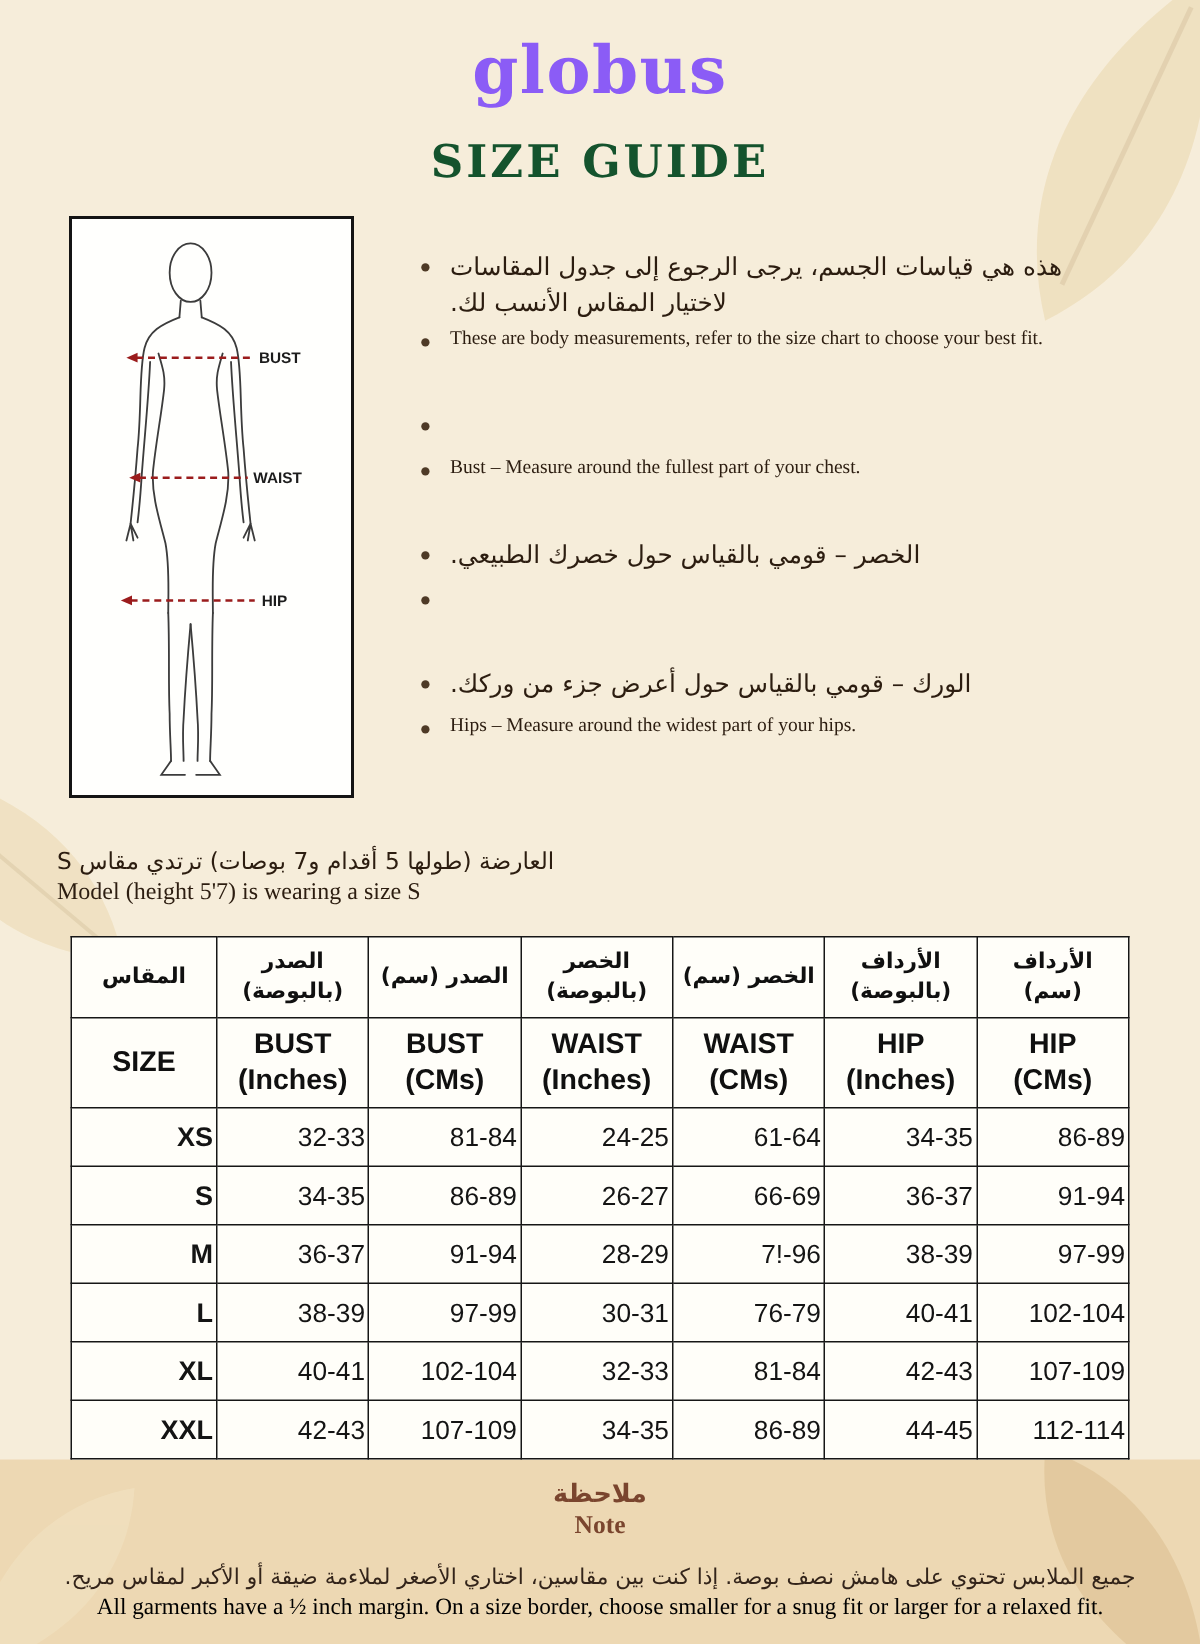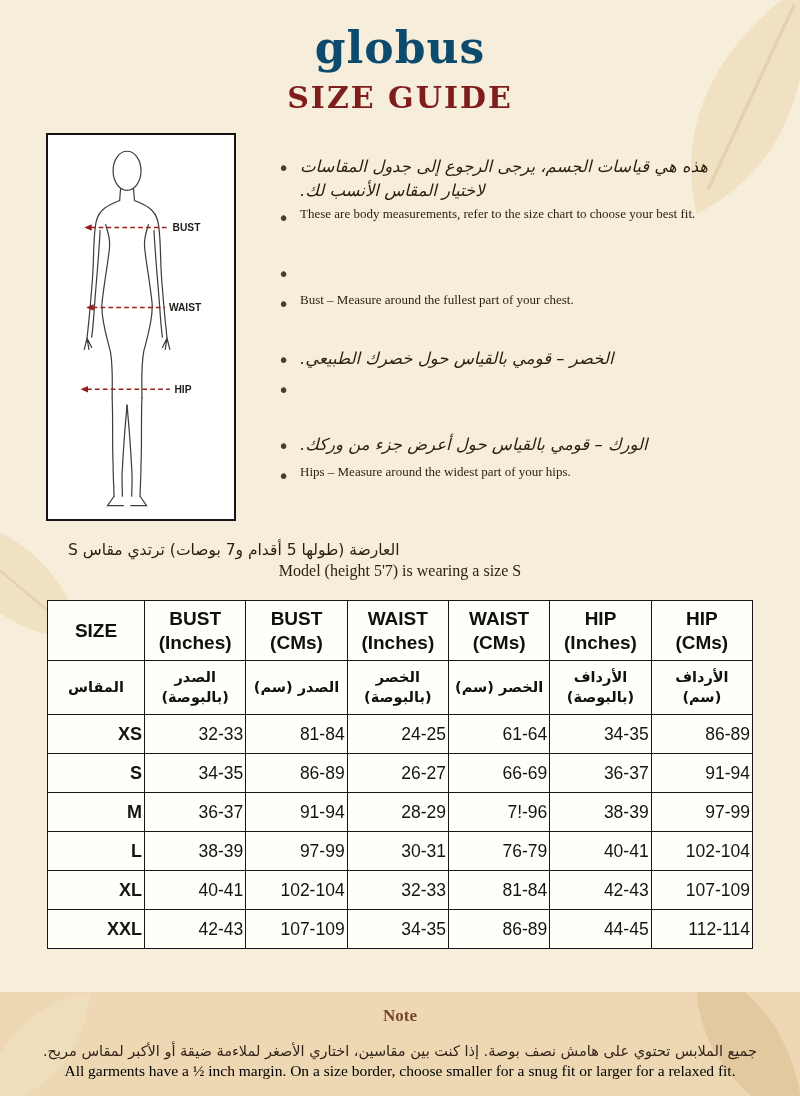--- a/index.html
+++ b/index.html
@@ -23,56 +23,56 @@
   .leaf-l  { top: 468px; left: -62px; width: 132px; height: 212px; transform: rotate(130deg); color: #efe0bf; opacity: .85; }
   .leaf-fbl { left: -24px; bottom: -46px; width: 115px; height: 175px; transform: rotate(42deg); color: #f2e4c4; opacity: .55; }
   .leaf-fbr { right: -18px; bottom: -55px; width: 135px; height: 205px; transform: rotate(-33deg); color: #dfc497; opacity: .7; }
 
   .header { position: relative; z-index: 2; text-align: center; margin-top: 24px; }
   .brand {
     font-family: "DejaVu Serif", serif;
     font-weight: 700;
     font-size: 44px;
     letter-spacing: 1px;
-    color: #0c4a6e;
+    color: #8b5cf6;
     line-height: 1.1;
   }
   .guide-title {
     font-family: "DejaVu Serif", serif;
     font-weight: 700;
     font-size: 30px;
     letter-spacing: 2px;
-    color: #7f1d1d;
-    margin-top: 8px;
+    color: #14532d;
+    margin-top: 19px;
   }
 
   .guide { display: flex; padding: 0 46px; margin-top: 18px; position: relative; z-index: 2; }
   .figure-box {
     width: 190px; height: 388px;
     background: #fffffd;
     border: 2px solid #141414;
     flex: 0 0 auto;
   }
   .figure-box svg { width: 100%; height: 100%; display: block; }
 
   .bullets { flex: 1; margin-left: 42px; padding-top: 22px; }
   .bullet-group { margin-bottom: 29px; }
   .bullet-item { display: flex; align-items: flex-start; margin-bottom: 3px; }
   .dot {
     width: 22px; flex: 0 0 auto;
     color: #4e3a26; font-size: 19px; line-height: 1.42;
     font-family: "DejaVu Sans", sans-serif;
   }
   .bt { flex: 1; line-height: 1.42; }
-  .bt.ar { direction: rtl; text-align: left; font-family: "DejaVu Sans", sans-serif; font-size: 16.5px; font-style: italic; }
+  .bt.ar { direction: rtl; text-align: left; font-family: "DejaVu Sans", sans-serif; font-size: 16.5px; }
   .bt.en { font-family: "Liberation Serif", serif; font-size: 13px; }
 
-  .model-note { padding: 0 68px; margin-top: 20px; position: relative; z-index: 2; }
+  .model-note { padding: 0 38px; margin-top: 33px; position: relative; z-index: 2; }
   .model-ar { direction: rtl; text-align: left; font-family: "DejaVu Sans", sans-serif; font-size: 15.5px; margin-bottom: 3px; }
-  .model-en { font-family: "Liberation Serif", serif; font-size: 16px; text-align: center; }
+  .model-en { font-family: "Liberation Serif", serif; font-size: 16px; }
 
   .size-table {
     width: 706px; margin: 20px auto 0;
     border-collapse: collapse;
     background: #fffef9;
     position: relative; z-index: 2;
     table-layout: fixed;
   }
   .size-table th, .size-table td {
     border: 1.7px solid #161616;
@@ -228,58 +228,58 @@
       <col style="width:97px">
         <col>
         <col>
         <col>
         <col>
         <col>
         <col>
     </colgroup>
     <thead>
       <tr>
-        <th class="h-en">
-            <span class="l1">SIZE</span>
-            <span class="l2"></span>
-          </th>
-        <th class="h-en">
-            <span class="l1">BUST</span>
-            <span class="l2">(Inches)</span>
-          </th>
-        <th class="h-en">
-            <span class="l1">BUST</span>
-            <span class="l2">(CMs)</span>
-          </th>
-        <th class="h-en">
-            <span class="l1">WAIST</span>
-            <span class="l2">(Inches)</span>
-          </th>
-        <th class="h-en">
-            <span class="l1">WAIST</span>
-            <span class="l2">(CMs)</span>
-          </th>
-        <th class="h-en">
-            <span class="l1">HIP</span>
-            <span class="l2">(Inches)</span>
-          </th>
-        <th class="h-en">
-            <span class="l1">HIP</span>
-            <span class="l2">(CMs)</span>
-          </th>
-      </tr>
-      <tr>
         <th class="h-ar">المقاس</th>
         <th class="h-ar">الصدر (بالبوصة)</th>
         <th class="h-ar">الصدر (سم)</th>
         <th class="h-ar">الخصر (بالبوصة)</th>
         <th class="h-ar">الخصر (سم)</th>
         <th class="h-ar">الأرداف (بالبوصة)</th>
         <th class="h-ar">الأرداف (سم)</th>
       </tr>
+      <tr>
+        <th class="h-en">
+            <span class="l1">SIZE</span>
+            <span class="l2"></span>
+          </th>
+        <th class="h-en">
+            <span class="l1">BUST</span>
+            <span class="l2">(Inches)</span>
+          </th>
+        <th class="h-en">
+            <span class="l1">BUST</span>
+            <span class="l2">(CMs)</span>
+          </th>
+        <th class="h-en">
+            <span class="l1">WAIST</span>
+            <span class="l2">(Inches)</span>
+          </th>
+        <th class="h-en">
+            <span class="l1">WAIST</span>
+            <span class="l2">(CMs)</span>
+          </th>
+        <th class="h-en">
+            <span class="l1">HIP</span>
+            <span class="l2">(Inches)</span>
+          </th>
+        <th class="h-en">
+            <span class="l1">HIP</span>
+            <span class="l2">(CMs)</span>
+          </th>
+      </tr>
     </thead>
     <tbody>
       <tr>
         <td class="c-size">XS</td>
         <td>32-33</td>
         <td>81-84</td>
         <td>24-25</td>
         <td>61-64</td>
         <td>34-35</td>
         <td>86-89</td>
@@ -337,19 +337,20 @@
       <svg viewBox="0 0 120 200">
           <path d="M60,4 C98,52 106,118 60,196 C14,118 22,52 60,4 Z" fill="currentColor"></path>
         </svg>
     </div>
     <div class="leaf leaf-fbr">
       <svg viewBox="0 0 120 200">
           <path d="M60,4 C98,52 106,118 60,196 C14,118 22,52 60,4 Z" fill="currentColor"></path>
         </svg>
     </div>
     <div class="note-content">
+      <div class="note-h-ar">ملاحظة</div>
       <div class="note-h-en">Note</div>
       <div class="note-b-ar">جميع الملابس تحتوي على هامش نصف بوصة. إذا كنت بين مقاسين، اختاري الأصغر لملاءمة ضيقة أو الأكبر لمقاس مريح.</div>
       <div class="note-b-en">All garments have a ½ inch margin. On a size border, choose smaller for a snug fit or larger for a relaxed fit.</div>
     </div>
   </div>
 
 </div>
 
 </body></html>

